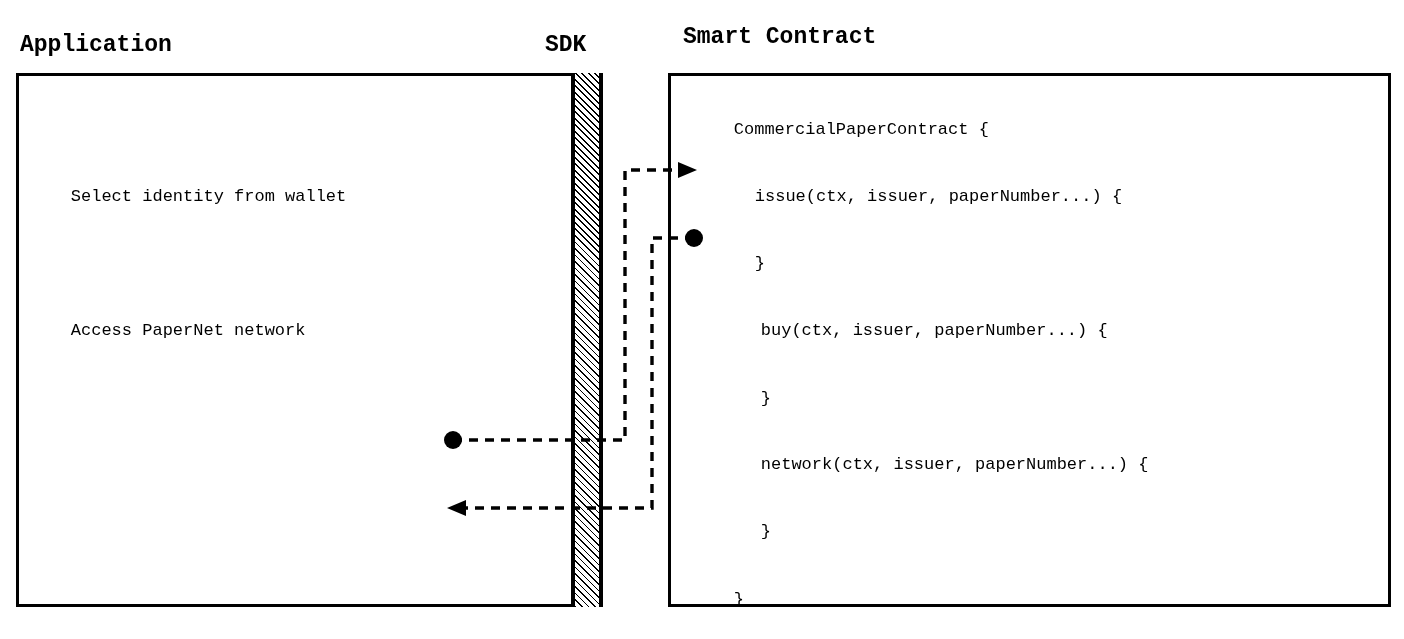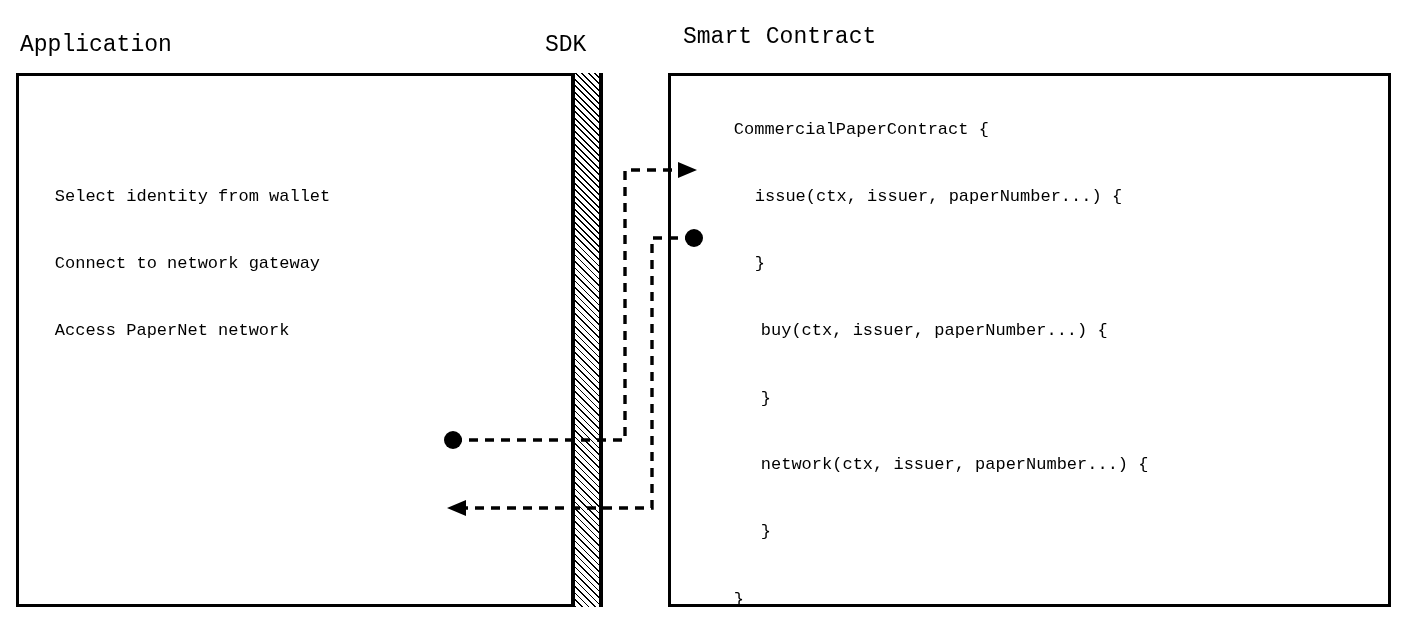--- a/index.html
+++ b/index.html
@@ -15,20 +15,21 @@
     font-family: "Liberation Mono", "DejaVu Sans Mono", monospace;
     overflow: hidden;
   }
   .hdr {
     position: absolute;
     font-size: 23px;
     line-height: 23px;
     color: #000000;
     white-space: pre;
     letter-spacing: 0px;
+    font-weight: bold;
   }
   #hdr-application { left: 20px;  top: 34px; }
   #hdr-sdk         { left: 545px; top: 34px; }
   #hdr-smart       { left: 683px; top: 26px; }
 
   .panel {
     position: absolute;
     border: 3px solid #000000;
     background: #ffffff;
     box-sizing: border-box;
@@ -57,21 +58,21 @@
   .line {
     position: absolute;
     font-size: 17px;
     line-height: 23px;
     color: #000000;
     white-space: pre;
   }
   .line b { font-weight: normal; }
 
   
-  .app-line { left: 14px; }
+  .app-line { left: 30px; }
 
   
   .sc-line  { }
 
   svg#wires {
     position: absolute;
     left: 0; top: 0;
     width: 1404px;
     height: 639px;
     pointer-events: none;
@@ -87,23 +88,20 @@
   <div class="hdr" id="hdr-smart">Smart Contract</div>
 
   <div class="panel" id="app-panel"></div>
 
   <div class="panel" id="sc-panel"></div>
 
   <div id="sdk-bar"></div>
 
   <div class="line app-line" style="top: 162px;">
     <span>Select identity from wallet</span><b></b><span></span>
-  </div>
-  <div class="line app-line" style="top: 229px;">
-    <span>Connect to network gateway</span><b></b><span></span>
   </div>
   <div class="line app-line" style="top: 296px;">
     <span>Access PaperNet network</span><b></b><span></span>
   </div>
 
   <div class="line sc-line" style="top: 95px; left: 693px;">
     <span>CommercialPaperContract {</span><b></b><span></span>
   </div>
   <div class="line sc-line" style="top: 162px; left: 714px;">
     <span></span><b>issue</b><span>(ctx, issuer, paperNumber...) {</span>

